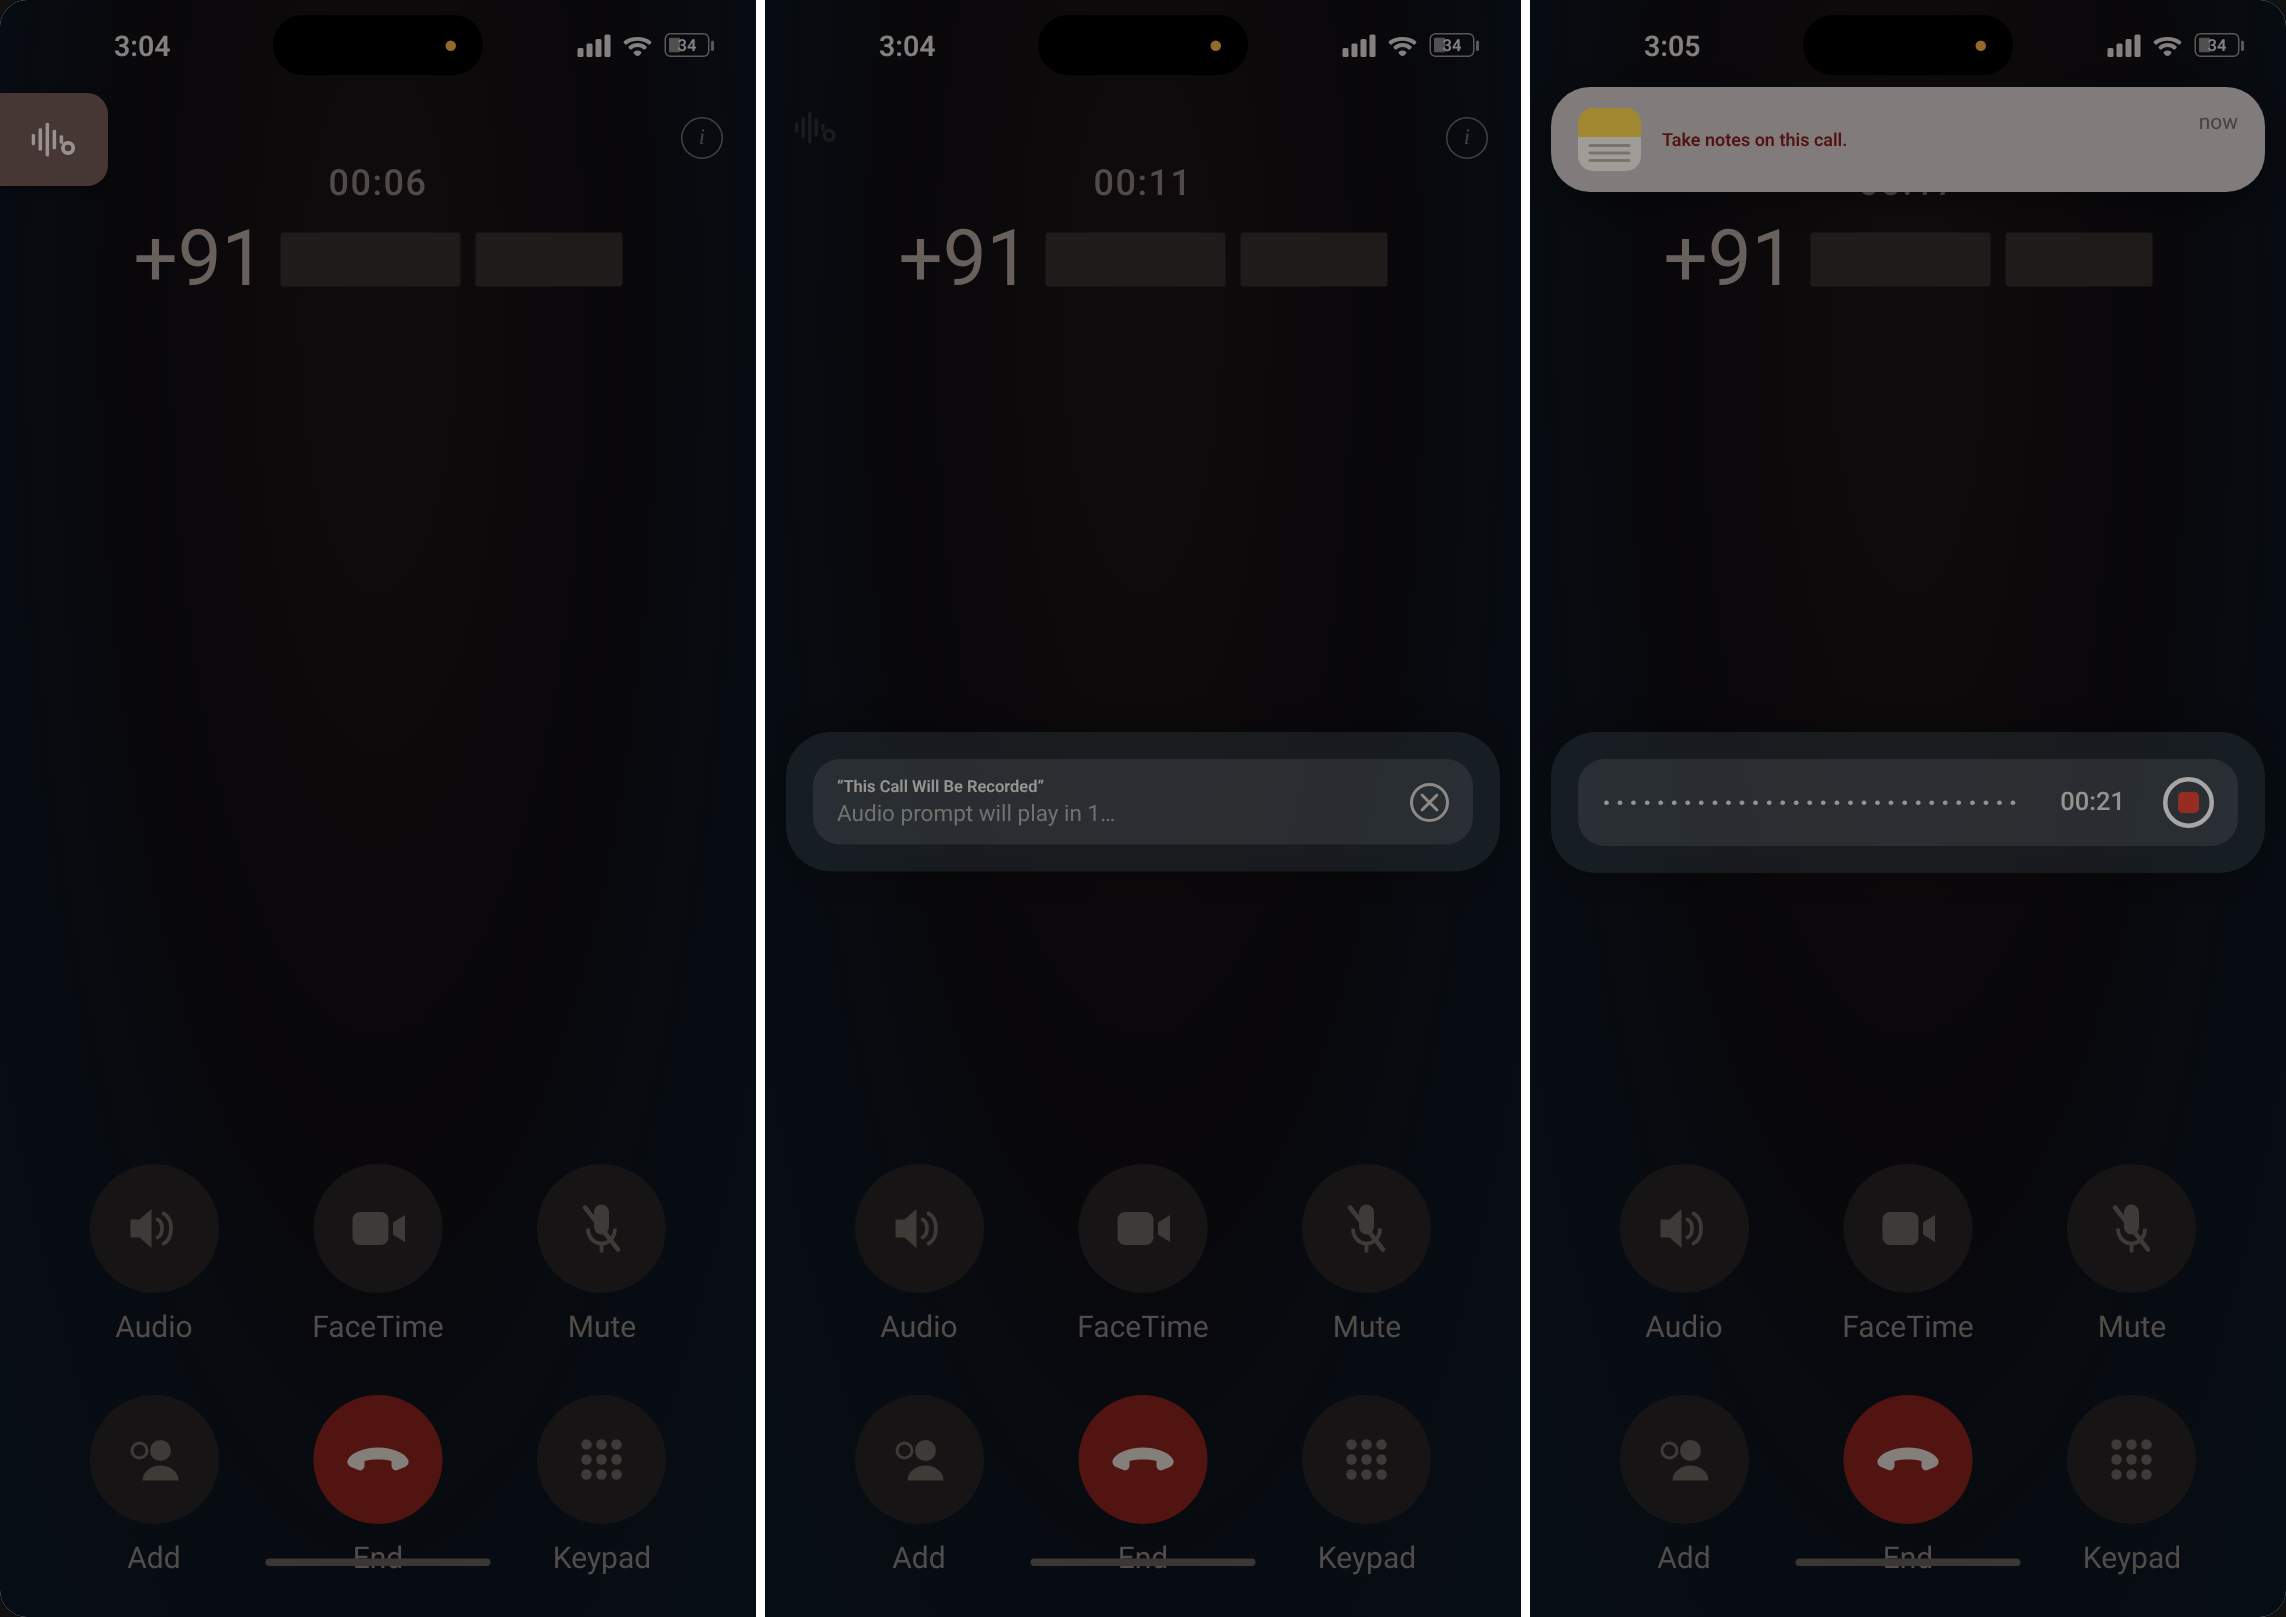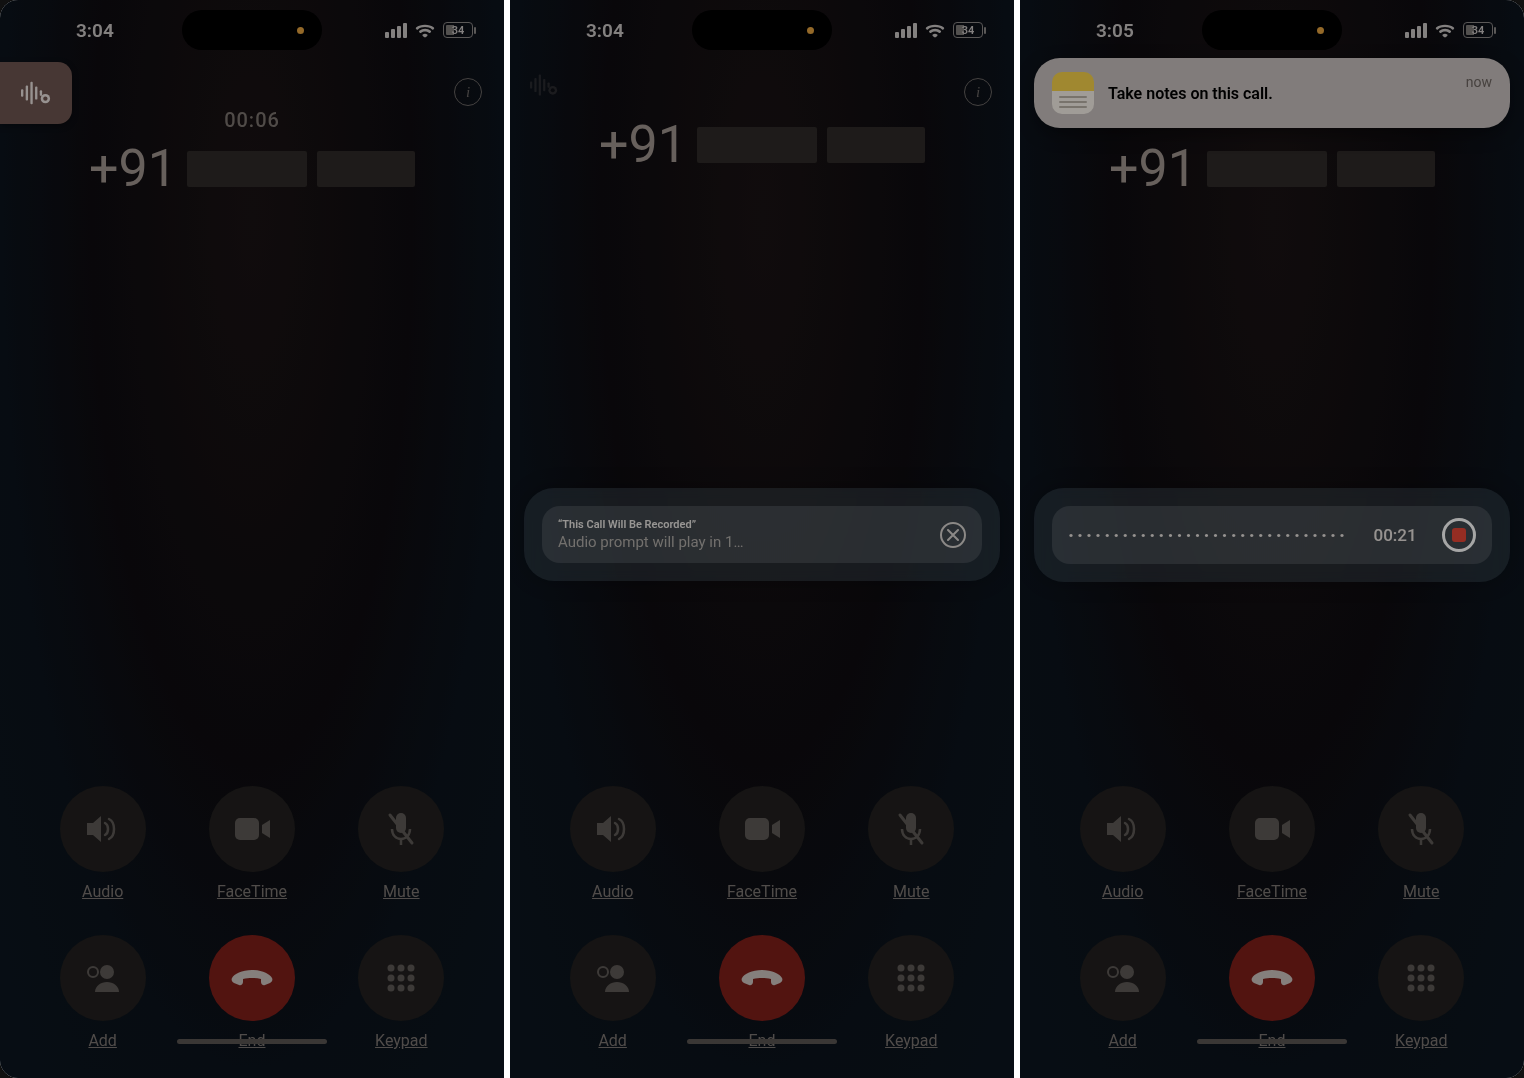--- a/index.html
+++ b/index.html
@@ -120,21 +120,21 @@
   }
 
   
   .call-header {
     position:absolute;
     top:108px; left:0; right:0;
     text-align:center;
   }
   .call-timer {
     color:#7b746f;
-    font-size:20px;
+    font-size:24px;
     font-weight:500;
     letter-spacing:1px;
   }
   .number-row {
     display:flex; align-items:center; justify-content:center;
     gap:10px;
     margin-top:6px;
   }
   .country-code {
     color:#9e948e;
@@ -201,21 +201,21 @@
     display:flex; align-items:center; gap:14px;
     box-shadow:0 6px 18px rgba(0,0,0,0.35);
   }
   .notes-ico {
     width:42px;height:42px;border-radius:10px;
     background:linear-gradient(#f6d24a 0 46%, #f6f0e8 46% 100%);
     display:flex;flex-direction:column;justify-content:flex-end;
     padding:5px 7px 6px;
   }
   .notes-ico .line{height:2px;background:#b8b1a7;margin-top:3px;border-radius:1px;}
-  .notif-text { flex:1;color:#000000;font-size:16px;font-weight:600; }
+  .notif-text { flex:1;color:#7f1d1d;font-size:12px;font-weight:600; }
   .notif-age  { color:#6d6561;font-size:14px;align-self:flex-start;margin-top:2px;padding-left:24px; }
 
   
   .call-grid {
     position:absolute;
     left:0; right:0;
     bottom:28px;
     padding:0 28px;
   }
   .grid-rows {
@@ -226,21 +226,21 @@
   }
   .cbtn {
     display:flex;flex-direction:column;align-items:center;gap:10px;
   }
   .cbtn .circle{
     width:86px;height:86px;border-radius:50%;
     background:#22201f;
     display:flex;align-items:center;justify-content:center;
   }
   .cbtn .circle.end { background:#7f1f1a; }
-  .cbtn .label { color:#7c7672;font-size:16px;text-decoration:underline; }
+  .cbtn .label { color:#7c7672;font-size:20px; }
   .cbtn svg { fill:#5f5a57; }
   .cbtn.end svg { fill:#ccc3bf; }
 
   
   .home-ind {
     position:absolute;
     bottom:6px; left:50%; transform:translateX(-50%);
     width:150px;height:5px;border-radius:3px;background:#5a5552;
   }
 
@@ -412,20 +412,21 @@
           <rect x="10" y="0" width="2.5" height="24" rx="1"></rect>
           <rect x="15" y="5" width="2.5" height="14" rx="1"></rect>
           <rect x="20" y="9" width="2.5" height="6" rx="1"></rect>
           <circle cx="26" cy="18" r="5"></circle>
           <circle cx="26" cy="18" r="2.3" fill="#0f0d0f"></circle>
         </svg>
     </div>
     <div class="info-icon">i</div>
 
     <div class="call-header">
+      <div class="call-timer">00:11</div>
       <div class="number-row">
         <span class="country-code">+91</span>
         <span class="redact a"></span>
         <span class="redact b"></span>
       </div>
     </div>
 
     <div class="mid-card">
       <div class="mid-inner">
         <div class="texts">

